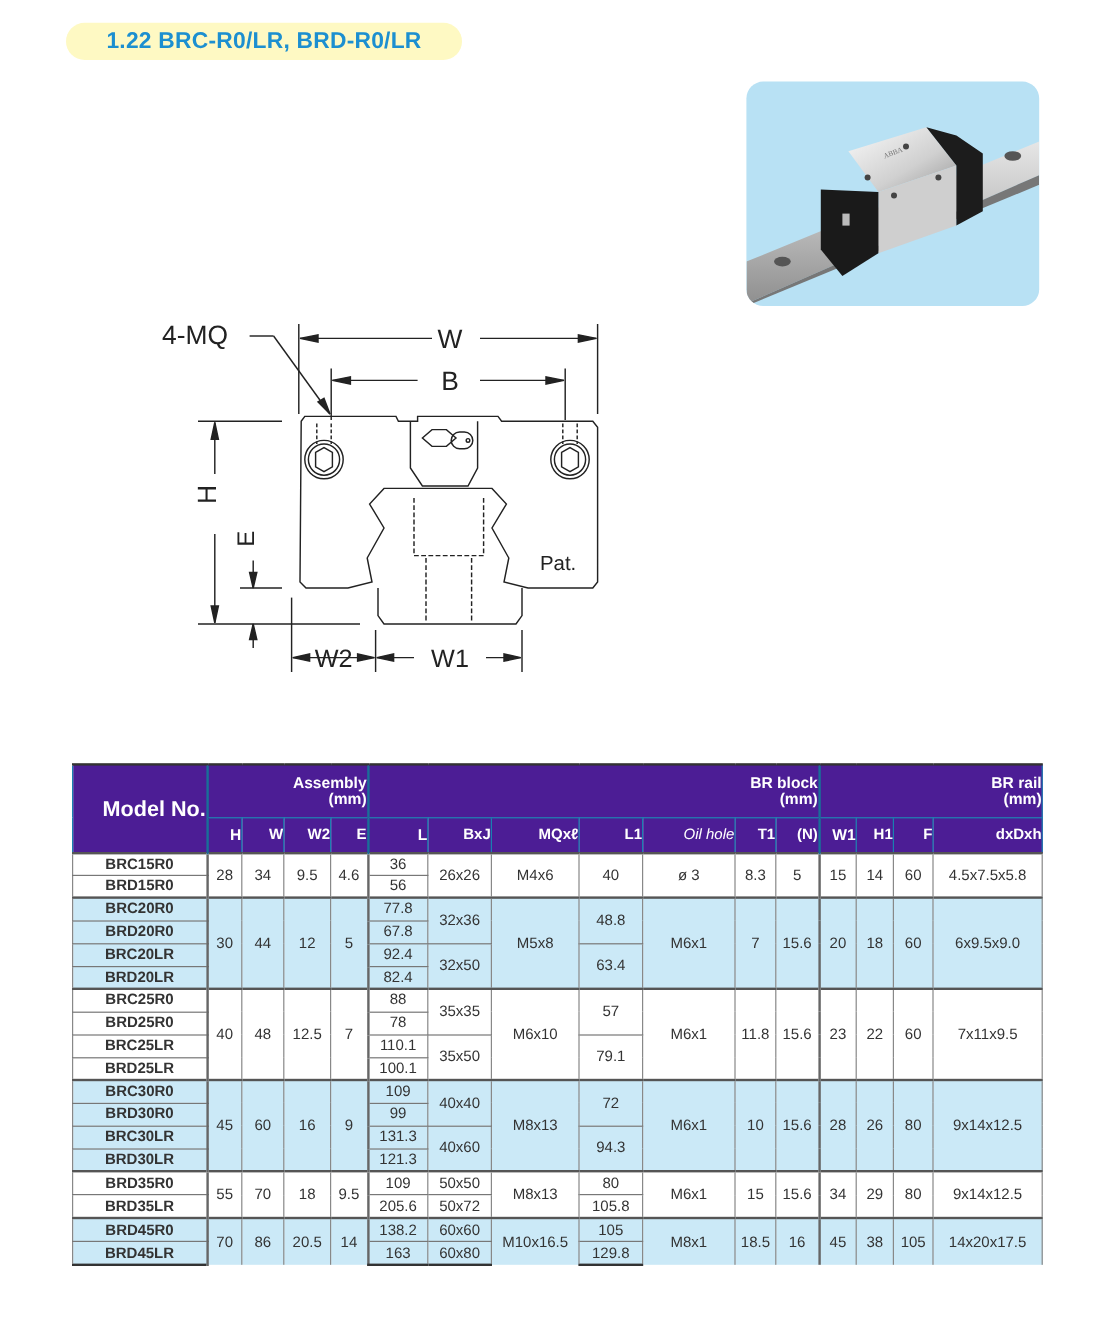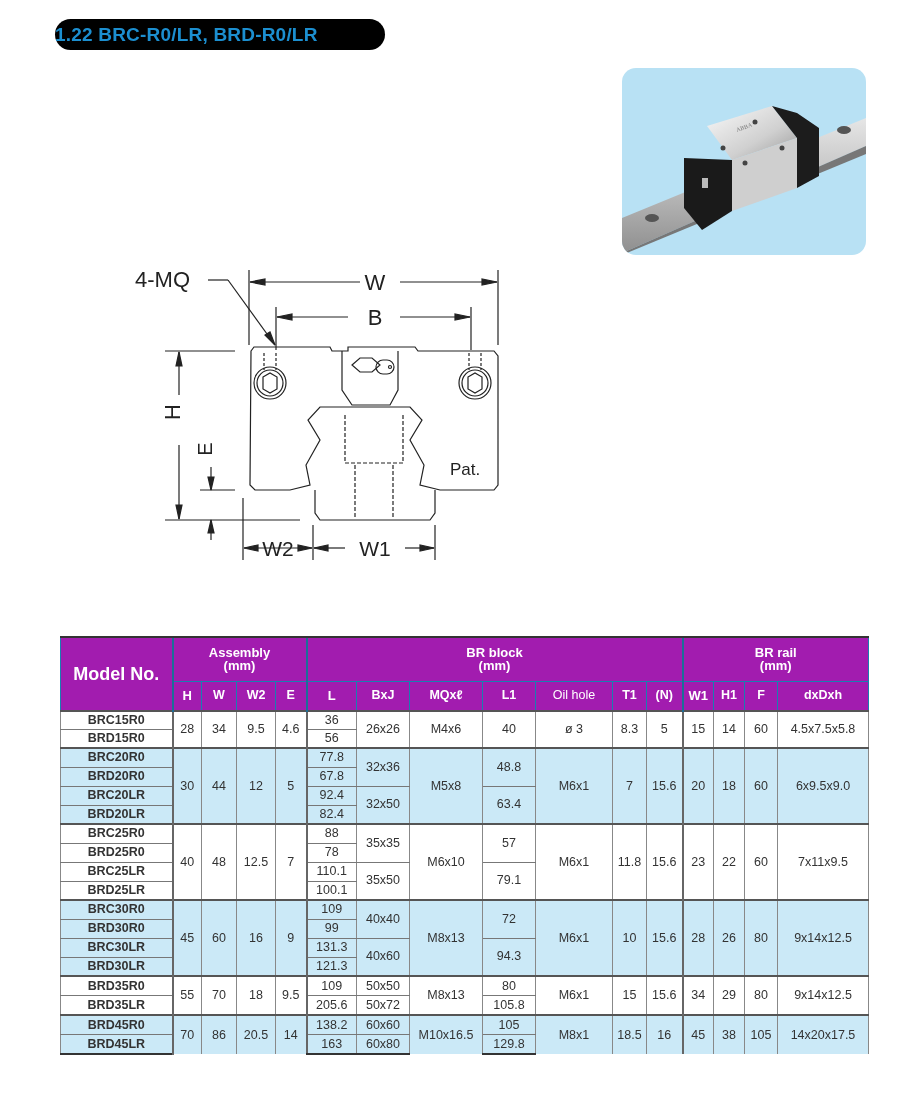--- a/index.html
+++ b/index.html
@@ -1,22 +1,22 @@
 <!DOCTYPE html>
 <html><head>
 <meta charset="utf-8">
 <style>
   html,body{margin:0;padding:0;background:#fff;}
   body{width:911px;height:1098px;position:relative;overflow:hidden;font-family:"Liberation Sans",sans-serif;color:#222;}
-  .title-pill{position:absolute;left:55px;top:19px;width:330px;height:31px;border-radius:16px;background:#000000;display:flex;align-items:center;justify-content:flex-start;}
+  .title-pill{position:absolute;left:55px;top:19px;width:330px;height:31px;border-radius:16px;background:#fef9c3;display:flex;align-items:center;justify-content:center;}
   .title-pill span{font-family:"Liberation Sans",sans-serif;font-weight:bold;font-size:19px;color:#1c8fd0;letter-spacing:0.2px;}
   .photo{position:absolute;left:622px;top:68px;width:244px;height:187px;border-radius:14px;background:#b8e1f4;overflow:hidden;}
   .drawing{position:absolute;left:120px;top:255px;width:400px;height:320px;}
   table.spec{position:absolute;left:60px;top:636px;border-collapse:collapse;table-layout:fixed;font-family:"Liberation Sans",sans-serif;}
-  table.spec th{background:#a21caf;color:#fff;font-weight:bold;font-size:12.5px;border:1px solid #1a7fb0;padding:0;text-align:center;line-height:13px;}
+  table.spec th{background:#4c1d95;color:#fff;font-weight:bold;font-size:12.5px;border:1px solid #1a7fb0;padding:0;text-align:right;line-height:13px;}
   table.spec th.grp{font-size:13px;border-left:2px solid #1a6e98;}
   table.spec thead tr:first-child th{border-top:2px solid #333;}
   table.spec td{font-size:12.5px;text-align:center;padding:0;border-left:1px solid #888;border-right:1px solid #888;height:17px;line-height:17px;color:#333;}
   table.spec td.model{font-weight:bold;color:#333;font-size:12.5px;border-bottom:1px solid #777;}
   table.spec tr.grp-top td{border-top:2px solid #555;}
   table.spec tbody tr:last-child td{border-bottom:2px solid #333;margin-left:32px;}
   table.spec td.sub{border-bottom:1px solid #777;}
   .g-even td{background:#fff;}
   .g-odd td{background:#cbe9f7;}
   td.thick-l{border-left:2px solid #666 !important;}
@@ -179,21 +179,21 @@
     </tr>
     <tr style="height:30px" id="subhead">
         <th class="grp">H</th>
         <th>W</th>
         <th>W2</th>
         <th>E</th>
         <th class="grp">L</th>
         <th>BxJ</th>
         <th>MQxℓ</th>
         <th>L1</th>
-        <th style="font-weight: normal;">Oil hole</th>
+        <th style="font-weight: normal; font-style: italic;">Oil hole</th>
         <th>T1</th>
         <th>(N)</th>
         <th class="grp">W1</th>
         <th>H1</th>
         <th>F</th>
         <th>dxDxh</th>
       </tr>
   </thead>
   <tbody id="tbody">
       <tr class="g-even grp-top" style="height: 18px;">

